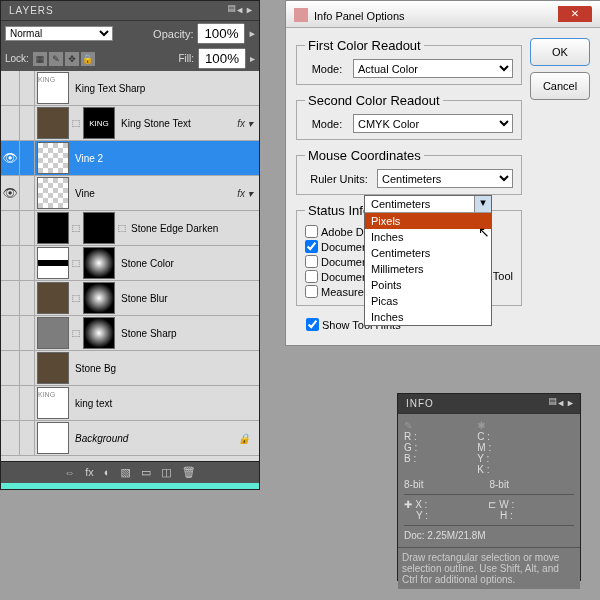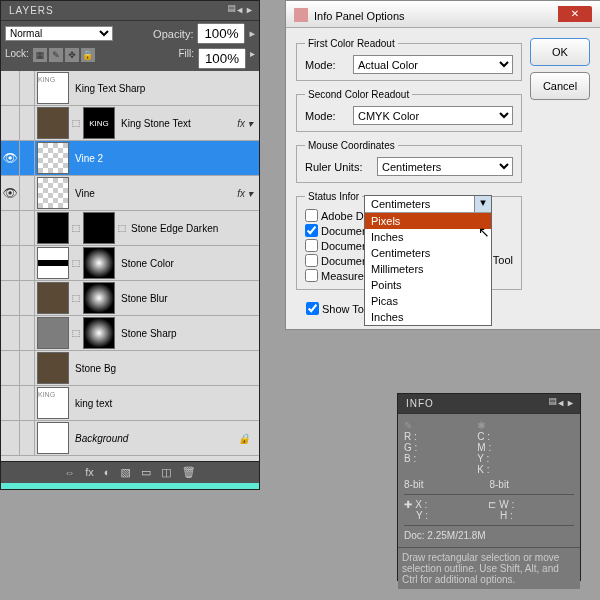--- a/index.html
+++ b/index.html
@@ -6,21 +6,21 @@
 .panel{background:#5eead4;border:1px solid #222;position:absolute}
 .layers-panel{left:0;top:0;width:258px;height:488px}
 .panel-tab{background:#535353;padding:4px 8px;color:#ddd;font-size:10px;letter-spacing:1px;border-bottom:1px solid #333;position:relative}
 .panel-tab.dark{background:#3a3a3a}
 .menu-lines{position:absolute;right:22px;top:6px;color:#ccc;font-size:9px;line-height:3px}
 .arrow-tab{position:absolute;right:4px;top:4px;color:#ccc;font-size:9px}
 .blend-row{background:#535353;padding:2px 4px;display:flex;align-items:center;gap:4px}
 select,input[type=text].mini{font-size:10px;background:#fff;border:1px solid #888}
 .blend-row select{width:108px}
 .mini{width:40px;text-align:center}
-.lock-row{background:#535353;padding:2px 4px;display:flex;gap:4px;font-size:10px;color:#ddd}
+.lock-row{background:#535353;padding:2px 4px;display:flex;align-items:center;gap:4px;font-size:10px;color:#ddd}
 .lock-icons{display:flex;gap:2px}
 .lock-icons span{width:14px;height:14px;background:#888;display:inline-block;font-size:9px;text-align:center;line-height:14px;color:#333}
 .layers-list{background:#dcdcdc;height:390px;overflow:hidden}
 .layer-row{display:flex;align-items:center;height:34px;border-bottom:1px solid #aaa;font-size:10px}
 .layer-row.sel{background:#2d8ceb;color:#fff}
 .eye{width:18px;text-align:center;font-size:12px;color:#333}
 .layer-row.sel .eye{color:#fff}
 .linkcol{width:14px;border-left:1px solid #aaa;border-right:1px solid #aaa;height:34px}
 .thumb{width:30px;height:30px;margin:2px;border:1px solid #666;background:#fff;display:inline-block}
 .checker{background-image:linear-gradient(45deg,#ccc 25%,transparent 25%,transparent 75%,#ccc 75%),linear-gradient(45deg,#ccc 25%,transparent 25%,transparent 75%,#ccc 75%);background-size:10px 10px;background-position:0 0,5px 5px}
@@ -37,23 +37,23 @@
 .fx{width:28px;text-align:center;font-style:italic;font-size:10px;color:#333}
 .layer-row.sel .fx{color:#fff}
 .layers-foot{background:#535353;padding:4px;display:flex;justify-content:center;gap:10px;color:#ccc;font-size:11px;border-top:1px solid #222}
 .dialog{position:absolute;left:285px;top:0;width:314px;background:#ececec;border:1px solid #888;font-size:11px}
 .titlebar{background:linear-gradient(#fff,#e0e0e0);padding:5px 8px;display:flex;align-items:flex-end;border-bottom:1px solid #aaa}
 .title-icon{width:14px;height:14px;background:#d99;margin-right:6px}
 .close-x{margin-left:auto;width:34px;height:16px;background:#c0392b;color:#fff;text-align:center;line-height:15px;font-size:10px;border-radius:0 2px 0 0}
 .dlg-body{padding:10px;display:flex;gap:8px}
 .dlg-main{flex:1}
 fieldset{border:1px solid #aaa;margin:0 0 8px 0;padding:6px 8px;font-size:11px;position:relative}
-legend{font-size:10px;padding:0 3px}
+legend{font-size:13px;padding:0 3px}
 .mode-row{display:flex;align-items:center;gap:4px}
-.mode-row label{width:44px;text-align:left}
+.mode-row label{width:44px;text-align:center}
 .mode-row select{flex:1;font-size:11px;height:19px}
 .btns{display:flex;flex-direction:column;gap:6px}
 .btn{width:60px;height:28px;background:linear-gradient(#fefefe,#e4e4e4);border:1px solid #888;font-size:11px;border-radius:4px}
 .btn.ok{border:1px solid #4a90d9}
 .status-chk{display:flex;align-items:center;gap:3px;padding:1px 0;font-size:11px}
 .status-chk input{margin:0}
 .dropdown-open{position:absolute;left:364px;top:195px;background:#fff;border:1px solid #666;width:126px;font-size:11px;z-index:50}
 .dd-cur{padding:2px 6px;border-bottom:1px solid #999;display:flex;justify-content:space-between}
 .dd-arrow{background:#cde;width:16px;text-align:center;margin:-2px -6px -2px 4px;border-left:1px solid #888}
 .dd-item{padding:2px 6px}

